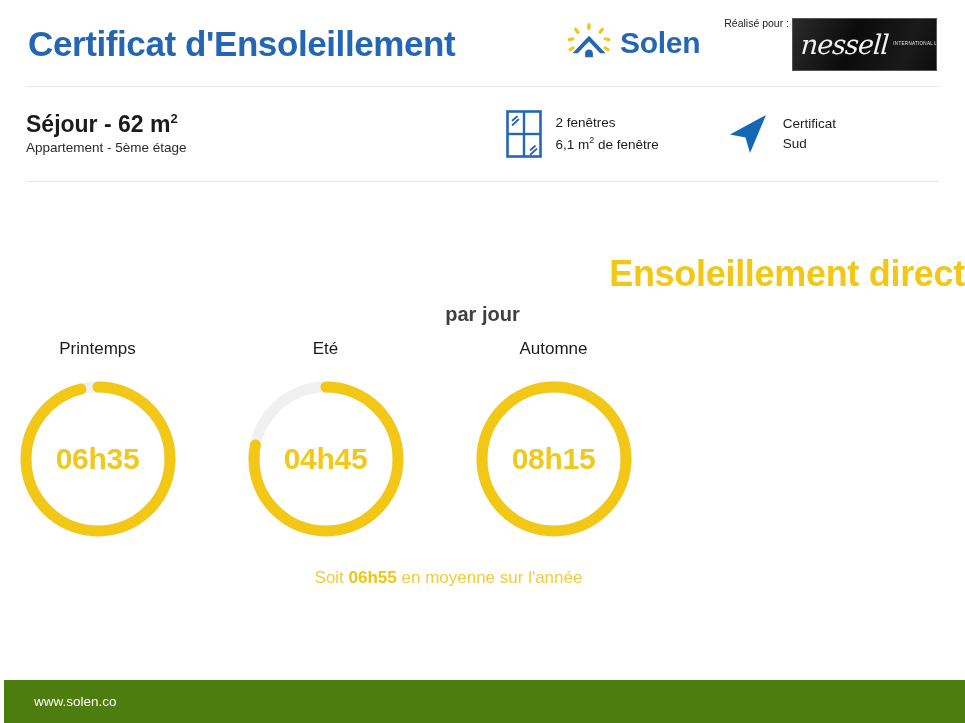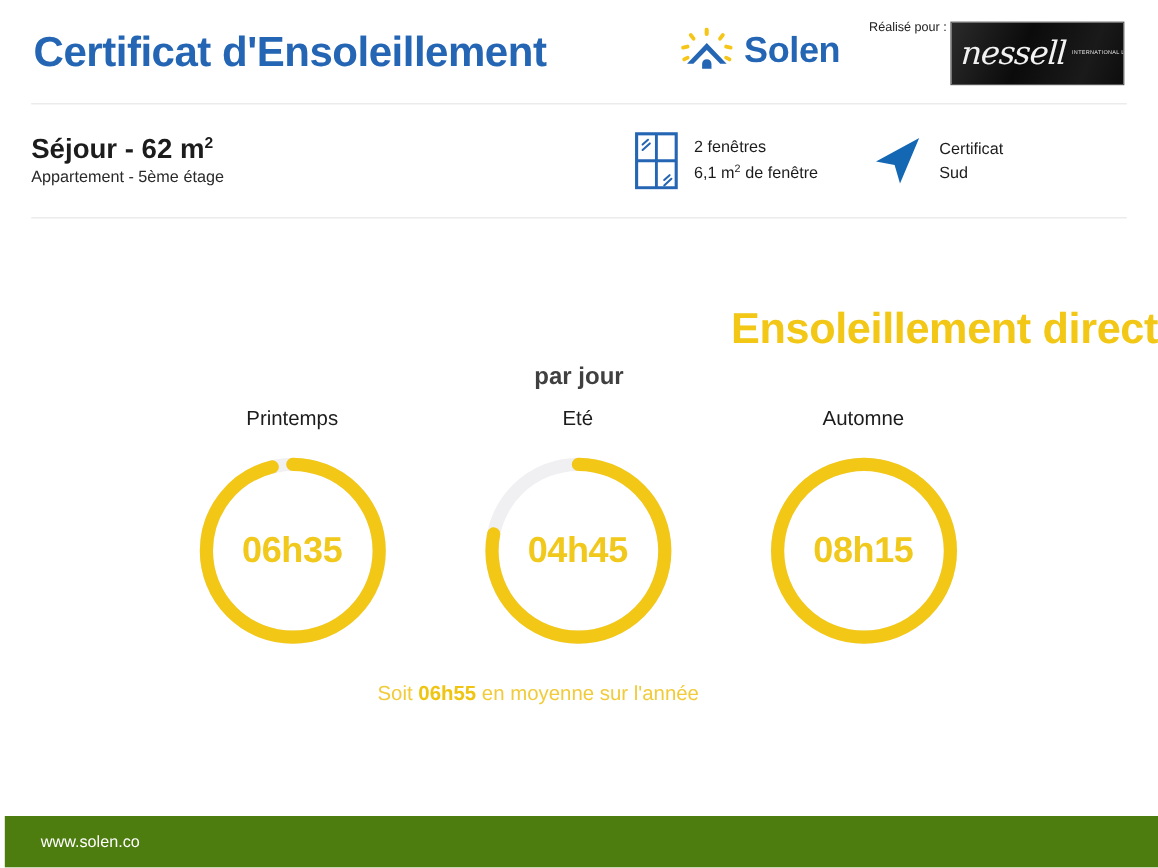--- a/index.html
+++ b/index.html
@@ -132,21 +132,21 @@
     color: #2a2a2a;
     line-height: 1.1;
   }
 
   .info-facts {
     margin-left: auto;
     display: flex;
     align-items: center;
     gap: 44px;
   }
-  .fact { display: flex; align-items: center; gap: 13px; }
+  .fact { display: flex; align-items: center; gap: 13px; margin-left: 23px; }
   .fact-lines {
     display: flex; flex-direction: column; gap: 3px;
     font-size: 13.5px; color: #1c1c1c; line-height: 1.25;
   }
   .fact-lines sup { font-size: 9px; vertical-align: super; }
   .window-icon { width: 36px; height: 48px; display: block; }
   .orient-icon { width: 44px; height: 44px; display: block; }
 
   
   .main-title {
@@ -169,22 +169,21 @@
     font-weight: bold;
     color: #404040;
     line-height: 1.1;
   }
 
   .gauges {
     position: absolute;
     left: 0; top: 340px;
     width: 963px;
     display: flex;
-    justify-content: center;
-    gap: 43px;
+    gap: 33px;
   }
   .gauge-cell {
     width: 195px;
     display: flex;
     flex-direction: column;
     align-items: center;
   }
   .gauge-label {
     font-size: 17px;
     color: #1c1c1c;

